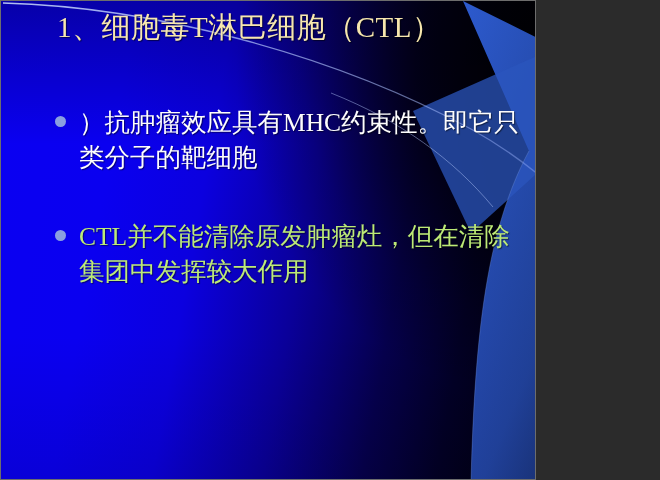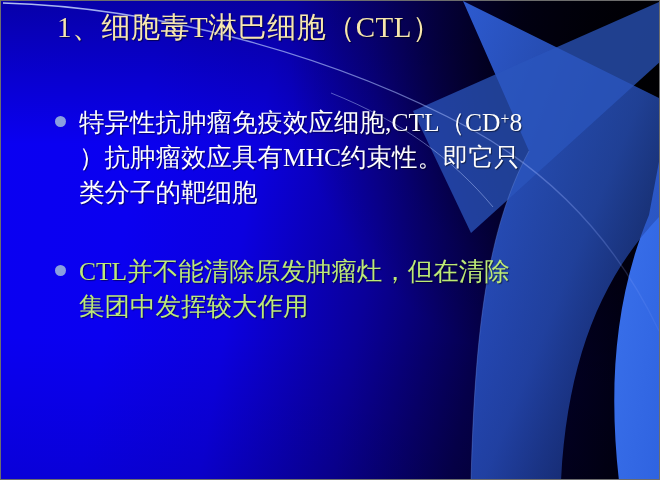--- a/index.html
+++ b/index.html
@@ -2,21 +2,21 @@
 <html><head>
 <meta charset="utf-8">
 <style>
   html, body {
     margin: 0;
     padding: 0;
     background: #2b2b2b;
   }
   #slide {
     position: relative;
-    width: 660px;
+    width: 536px;
     height: 480px;
     overflow: hidden;
     box-sizing: border-box;
     border: 1px solid #6d6d6d;
     font-family: "Liberation Serif", "DejaVu Serif", serif;
     background: #000010;
   }
   
   .bg-base {
     position: absolute;
@@ -144,21 +144,20 @@
     <path fill="none" stroke="#7f9fe8" stroke-opacity="0.30" stroke-width="1" d="M 528 150 C 486 228 474 330 470 480"></path>
   </svg>
 
   <div class="title">1、细胞毒T淋巴细胞（CTL）</div>
 
   <div class="body-area">
 
     <div class="bullet-row">
       <span class="bullet-dot"></span>
       <div class="bullet-text white">
-        <span class="ln"><span>特异性抗肿瘤免疫效应细胞,CTL（CD</span><sup>+</sup><span>8</span></span>
         <span class="ln">）抗肿瘤效应具有MHC约束性。即它只</span>
         <span class="ln">类分子的靶细胞</span>
       </div>
     </div>
 
     <div class="bullet-row second">
       <span class="bullet-dot"></span>
       <div class="bullet-text green">
         <span class="ln">CTL并不能清除原发肿瘤灶，但在清除</span>
         <span class="ln">集团中发挥较大作用</span>

